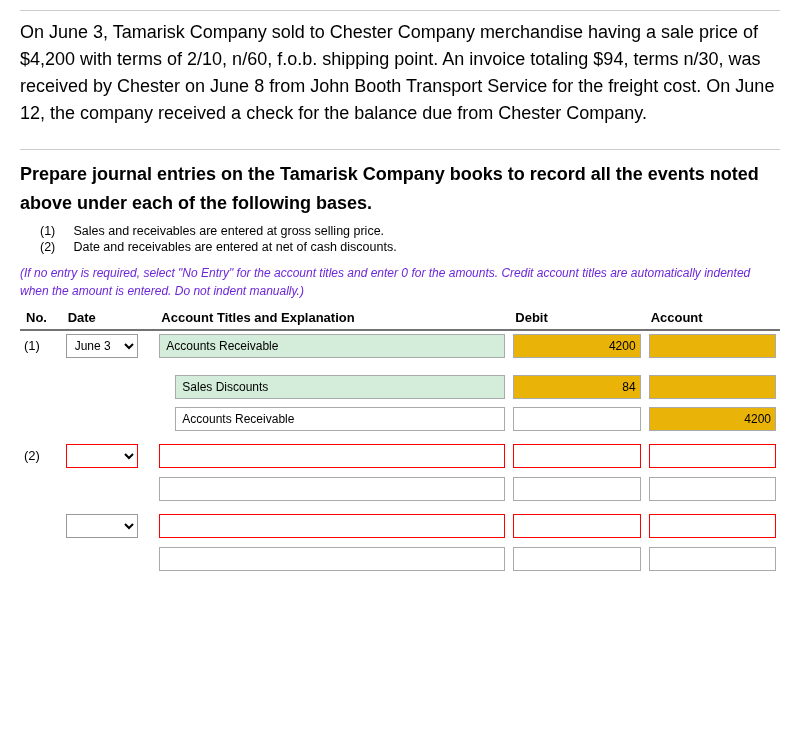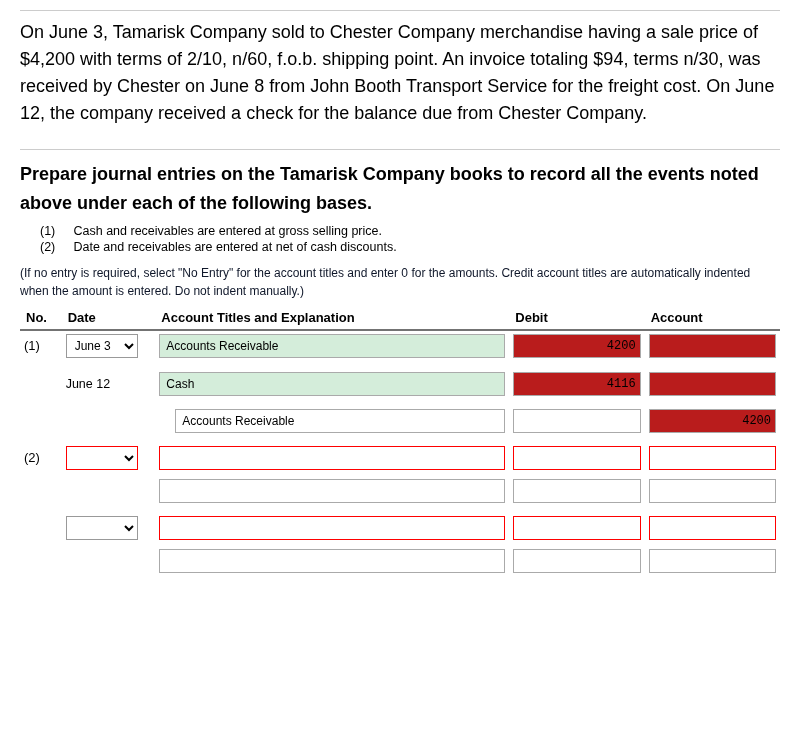--- a/index.html
+++ b/index.html
@@ -34,21 +34,22 @@
     .instruction-item {
       margin-left: 20px;
       margin-bottom: 2px;
       font-size: 12.5px;
     }
     .instruction-item span.num {
       display: inline-block;
       width: 30px;
     }
     .warning {
-      color: #0f172a;
+      color: #6d28d9;
+      font-style: italic;
       font-size: 12px;
       line-height: 1.5;
       margin: 10px 0 6px 0;
     }
     table {
       width: 100%;
       border-collapse: collapse;
       margin-top: 4px;
     }
     table thead tr th {
@@ -101,23 +102,22 @@
     .amount-input {
       border: 1px solid #aaa;
       padding: 2px 4px;
       font-size: 12px;
       width: 100%;
       height: 24px;
       background: #fff;
       text-align: right;
     }
     .amount-input.green-bg {
-      background-color: #b91c1c;
+      background-color: #eab308;
       border: 1px solid #aaa;
-      font-family: Liberation Mono, monospace;
     }
     .amount-input.red-border {
       border: 1.5px solid red;
       background: #fff;
     }
     .row-no-cell {
       font-size: 13px;
       padding: 3px 4px;
       vertical-align: top;
     }
@@ -138,21 +138,21 @@
 <div class="top-border"></div>
 
 <p class="description">On June 3, Tamarisk Company sold to Chester Company merchandise having a sale price of $4,200 with terms of 2/10, n/60, f.o.b. shipping point. An invoice totaling $94, terms n/30, was received by Chester on June 8 from John Booth Transport Service for the freight cost. On June 12, the company received a check for the balance due from Chester Company.</p>
 
 <div class="divider"></div>
 
 <p class="instructions">Prepare journal entries on the Tamarisk Company books to record all the events noted above under each of the following bases.</p>
 
 <p class="instruction-item">
   <span class="num">(1)</span>
-  <span>Cash and receivables are entered at gross selling price.</span>
+  <span>Sales and receivables are entered at gross selling price.</span>
 </p>
 <p class="instruction-item">
   <span class="num">(2)</span>
   <span>Date and receivables are entered at net of cash discounts.</span>
 </p>
 
 <p class="warning">(If no entry is required, select "No Entry" for the account titles and enter 0 for the amounts. Credit account titles are automatically indented when the amount is entered. Do not indent manually.)</p>
 
 <table>
   <thead>
@@ -186,37 +186,37 @@
       </td>
     </tr>
     <tr class="spacer-row">
         <td colspan="5"></td>
       </tr>
 
     <tr class="spacer-row">
         <td colspan="5"></td>
       </tr>
 
-    <tr class="entry-row">
-      <td></td>
-      <td style="font-size:12.5px; padding: 3px 4px;">June 12</td>
-      <td>
-        <input class="account-input green-bg" type="text" value="Cash" style="">
-      </td>
-      <td>
-        <input class="amount-input green-bg" type="text" value="4116" style="">
+    <tr class="spacer-row">
+        <td colspan="5"></td>
+      </tr>
+
+    <tr class="sub-row">
+      <td></td>
+      <td></td>
+      <td class="indent-cell">
+        <input class="account-input green-bg" type="text" value="Sales Discounts" style="">
+      </td>
+      <td>
+        <input class="amount-input green-bg" type="text" value="84" style="">
       </td>
       <td>
         <input class="amount-input green-bg" type="text" style="">
       </td>
     </tr>
-    <tr class="spacer-row">
-        <td colspan="5"></td>
-      </tr>
-
     <tr class="spacer-row">
         <td colspan="5"></td>
       </tr>
 
     <tr class="sub-row">
       <td></td>
       <td></td>
       <td class="indent-cell">
         <input class="account-input" type="text" value="Accounts Receivable" style="">
       </td>

